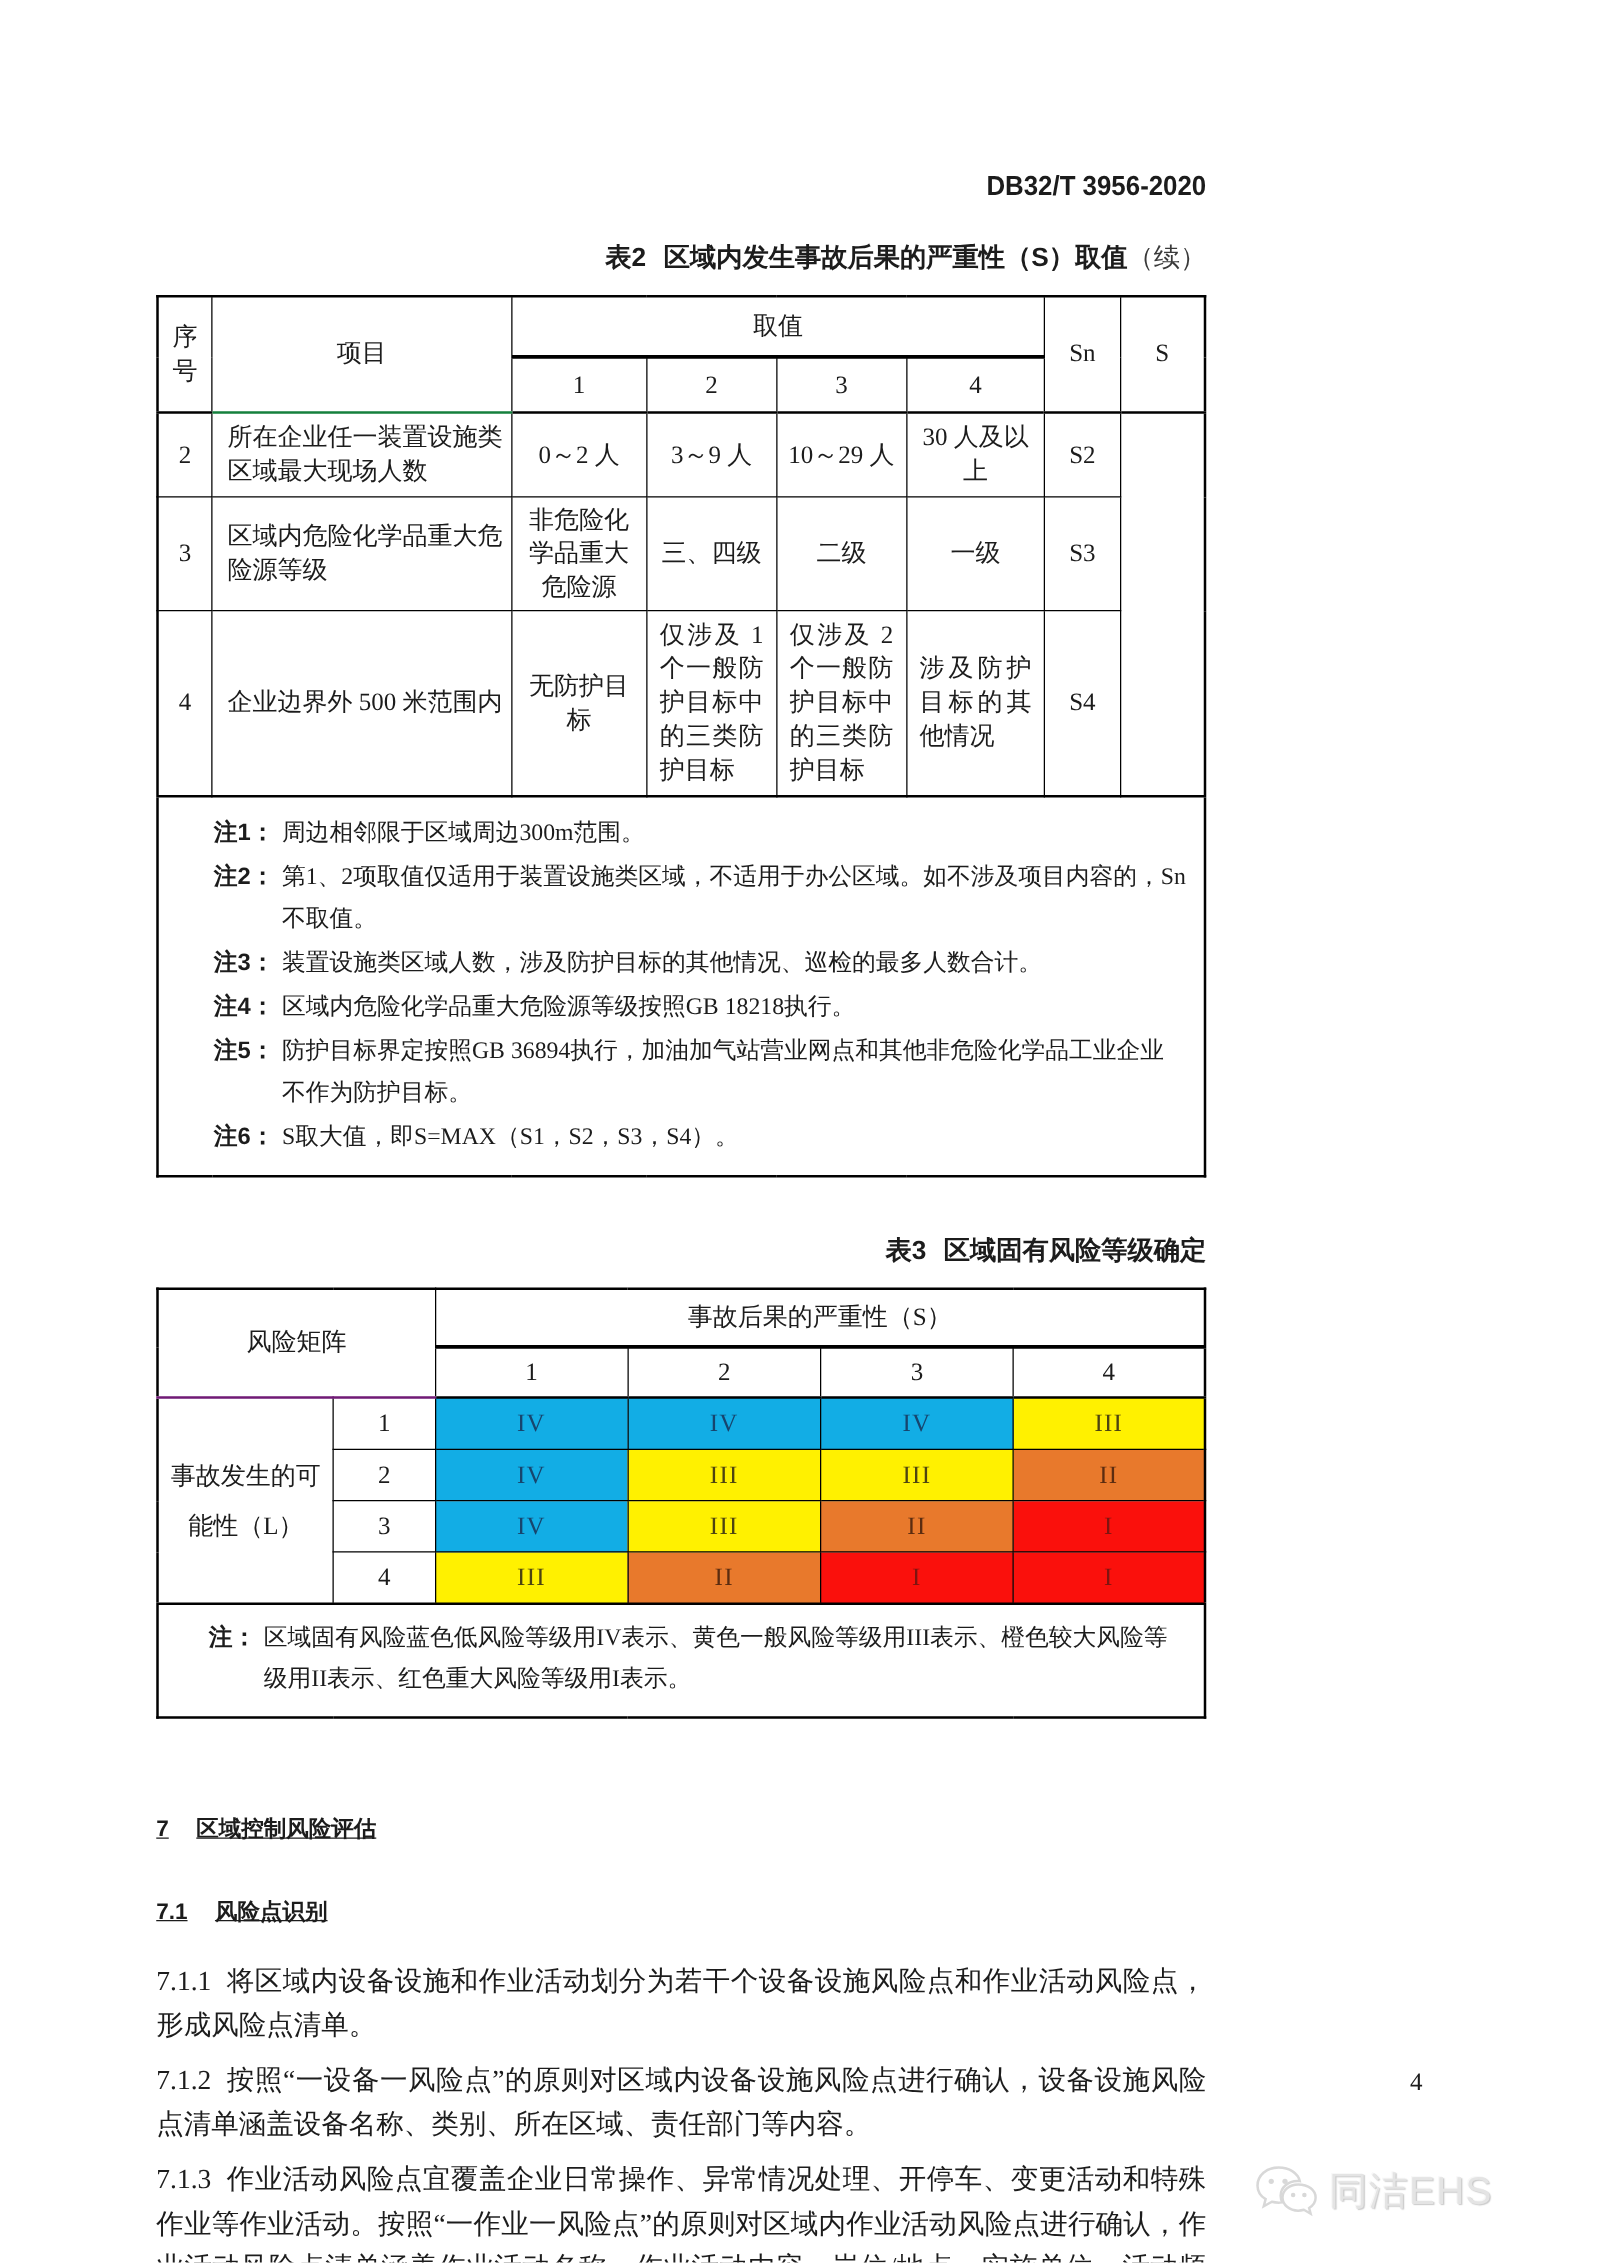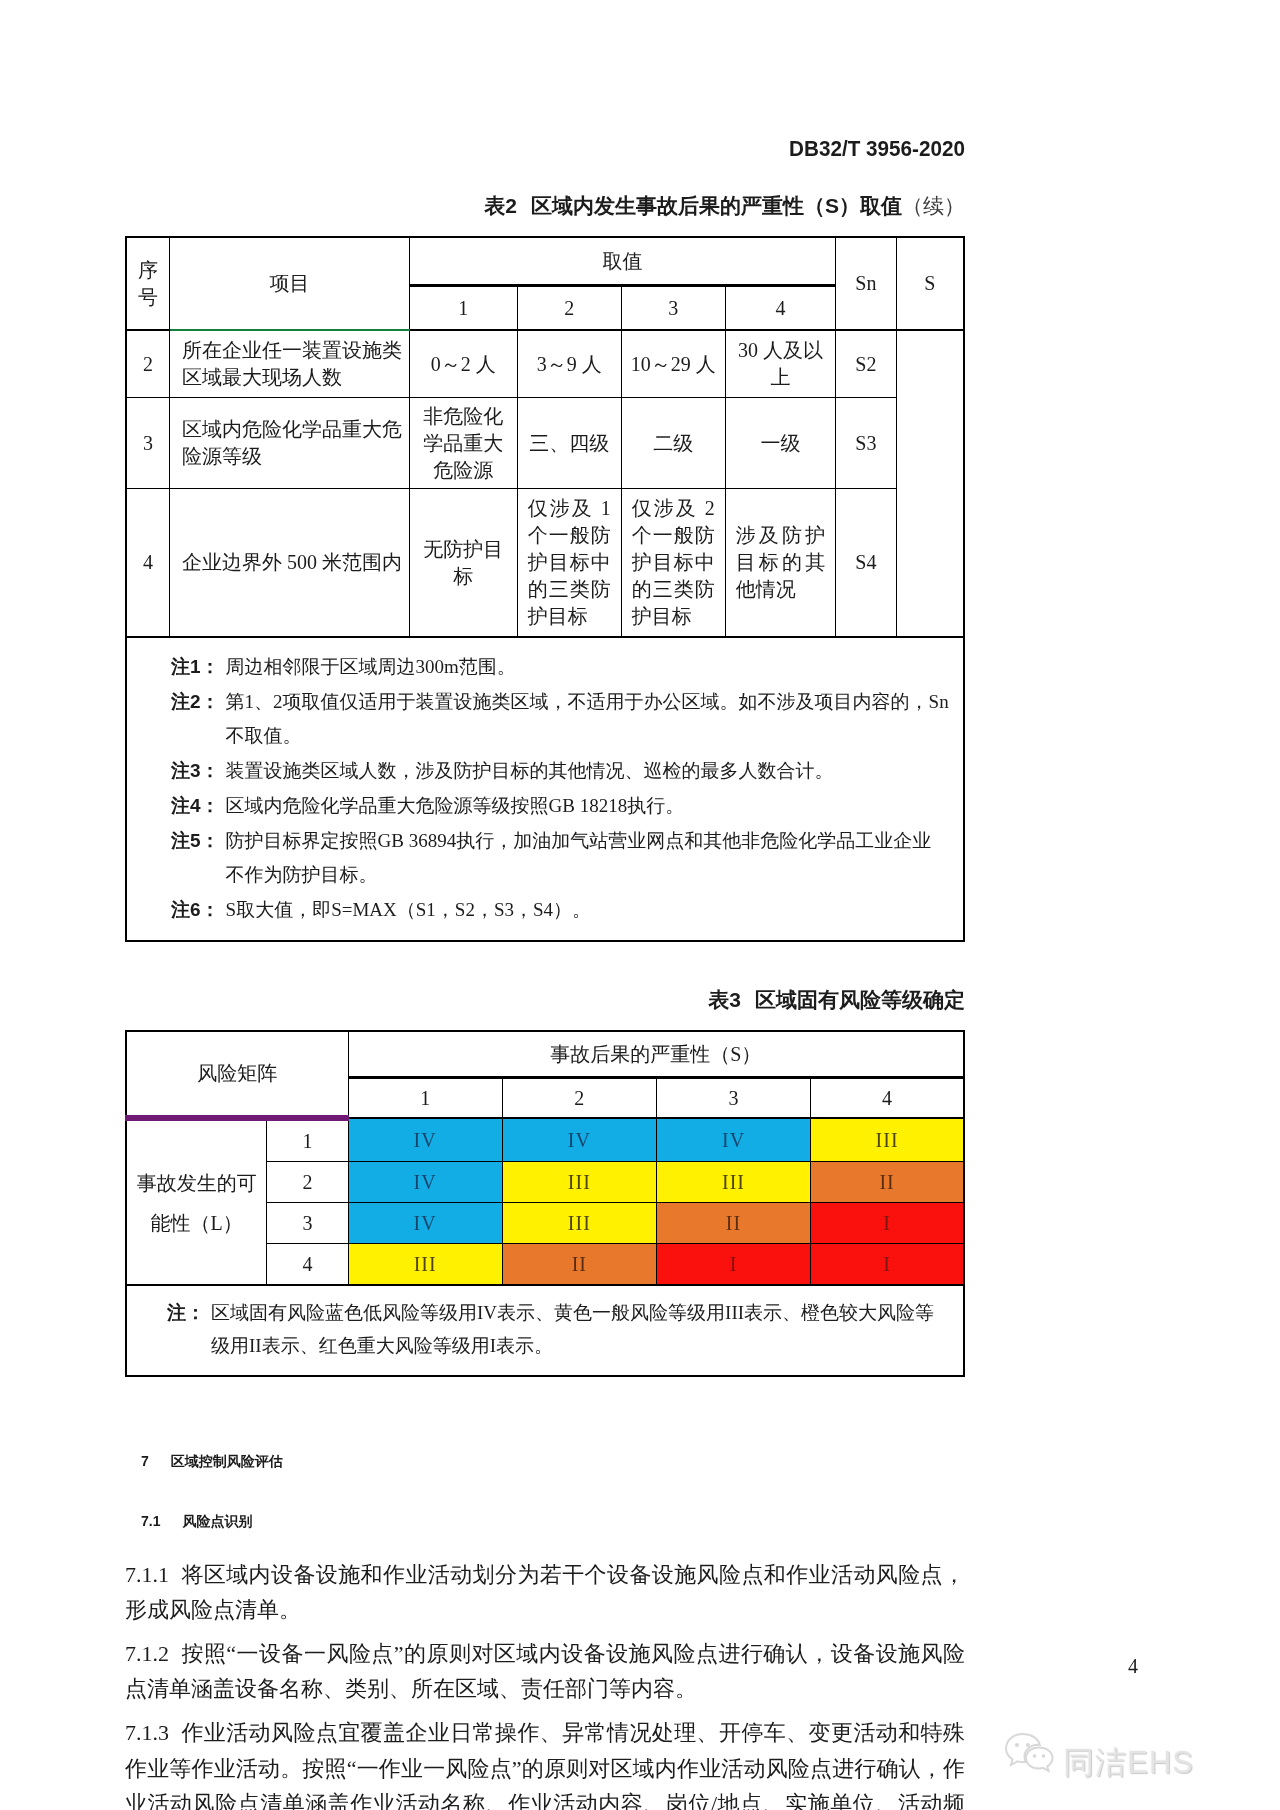--- a/index.html
+++ b/index.html
@@ -91,22 +91,23 @@
   }
   .t3-note{
     border-top:2.5px solid #000 !important;
     text-align:left !important;
     padding:8px 14px 10px 40px !important;
   }
   
   .sec-h{
     font-family:"Liberation Sans","DejaVu Sans",sans-serif;
     font-weight:bold;
-    font-size:14px;
-    margin:16px;
+    font-size:18px;
+    margin:0;
+    text-decoration:underline;
   }
   .sec-h .h-num{margin-right:22px;}
   .h7{margin-top:76px;}
   .h71{margin-top:42px;}
   .h72{margin-top:40px;}
   .para{
     font-size:22px;
     line-height:1.62;
     text-align:justify;
     text-justify:inter-character;
@@ -120,21 +121,21 @@
     position:absolute;
     top:1655px;
     right:142px;
     font-size:20px;
   }
   .watermark{
     position:absolute;
     top:1732px;
     right:86px;
     display:flex;
-    align-items:flex-end;
+    align-items:flex-start;
     color:#e4e4e4;
     text-shadow:1px 1px 1px #c8c8c8, -1px -1px 0 #f8f8f8;
     font-family:"Liberation Sans","DejaVu Sans",sans-serif;
     font-size:31px;
     letter-spacing:1px;
   }
   .watermark svg{margin-right:8px; opacity:.85;}
 </style>
 </head>
 <body>
@@ -239,21 +240,21 @@
     <colgroup>
       <col style="width:16.8%">
         <col style="width:9.7%">
       <col style="width:18.4%">
         <col style="width:18.4%">
         <col style="width:18.4%">
         <col style="width:18.3%">
     </colgroup>
     <tbody>
         <tr class="t3-h1">
-      <td colspan="2" rowspan="2" style="border-bottom:6px solid #701a75">风险矩阵</td>
+      <td colspan="2" rowspan="2" style="border-bottom:2px solid #701a75">风险矩阵</td>
       <td colspan="4" class="thick-b">事故后果的严重性（S）</td>
     </tr>
     <tr class="t3-h2 hdr-sep">
       <td>1</td>
       <td>2</td>
       <td>3</td>
       <td>4</td>
     </tr>
     <tr class="t3-row">
       <td rowspan="4" style="line-height:2.0;">事故发生的可能性（L）</td>

